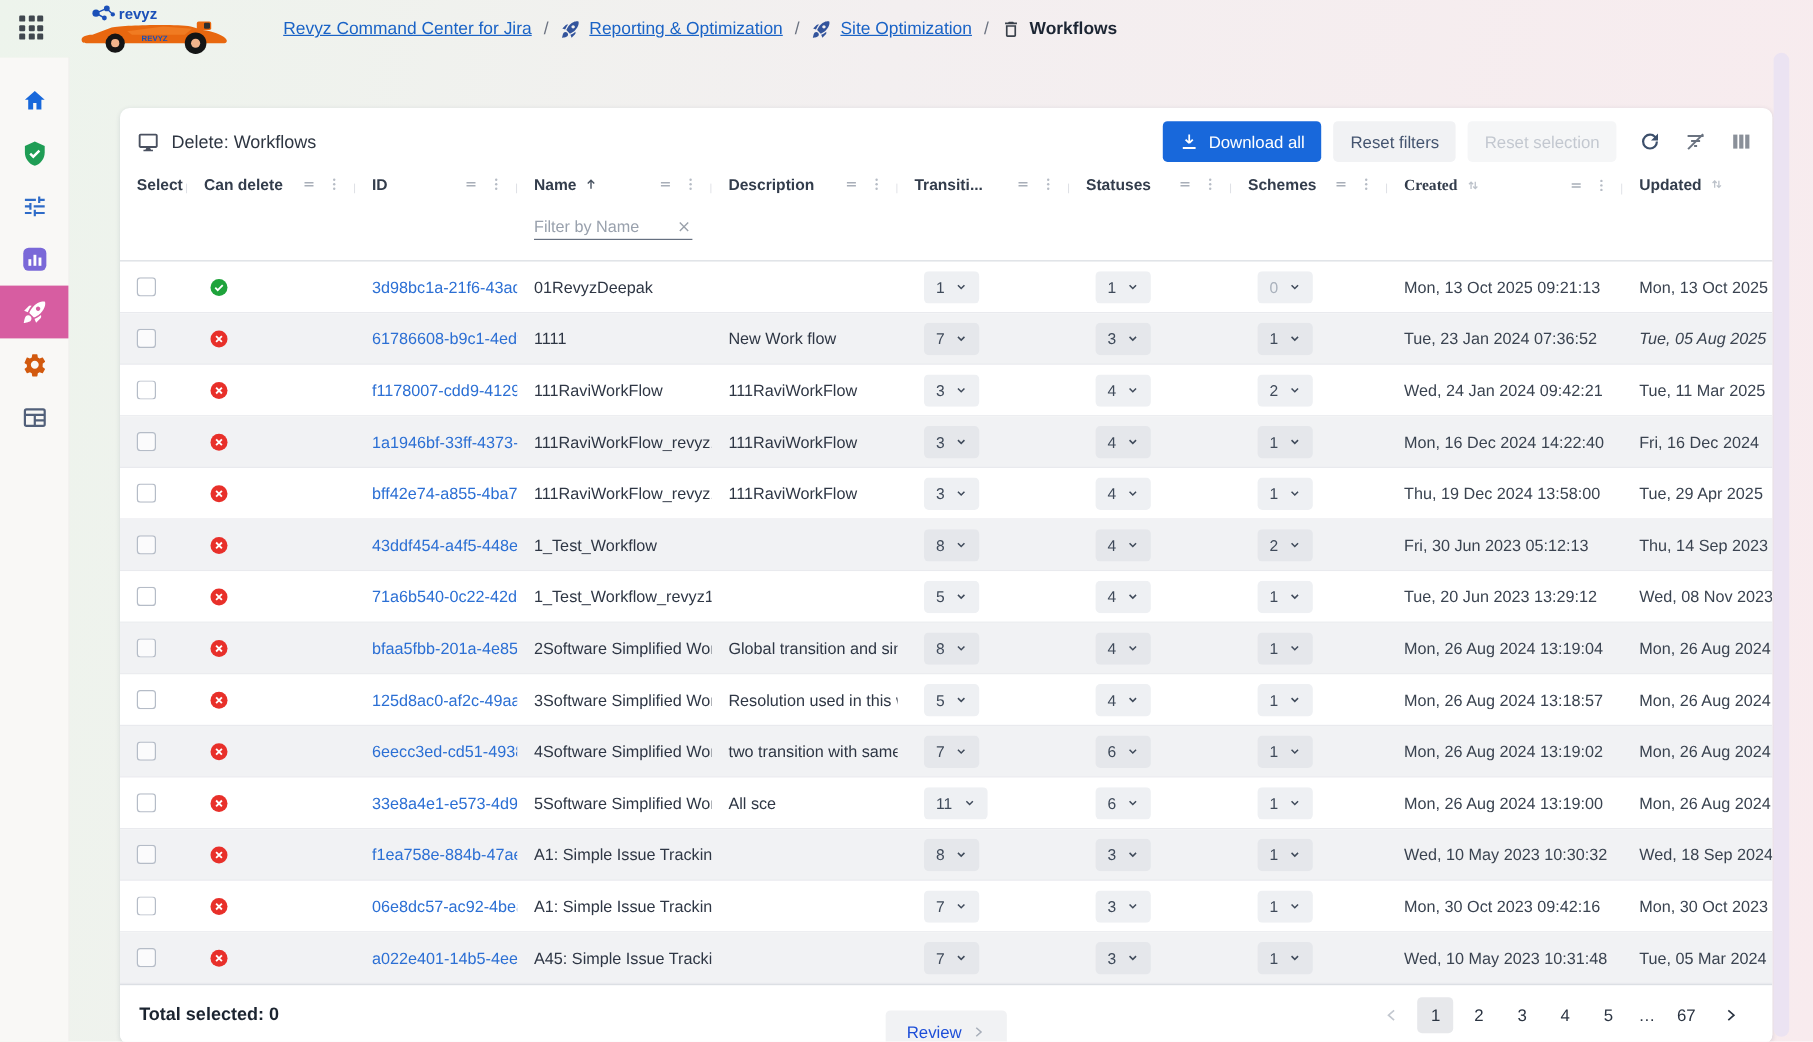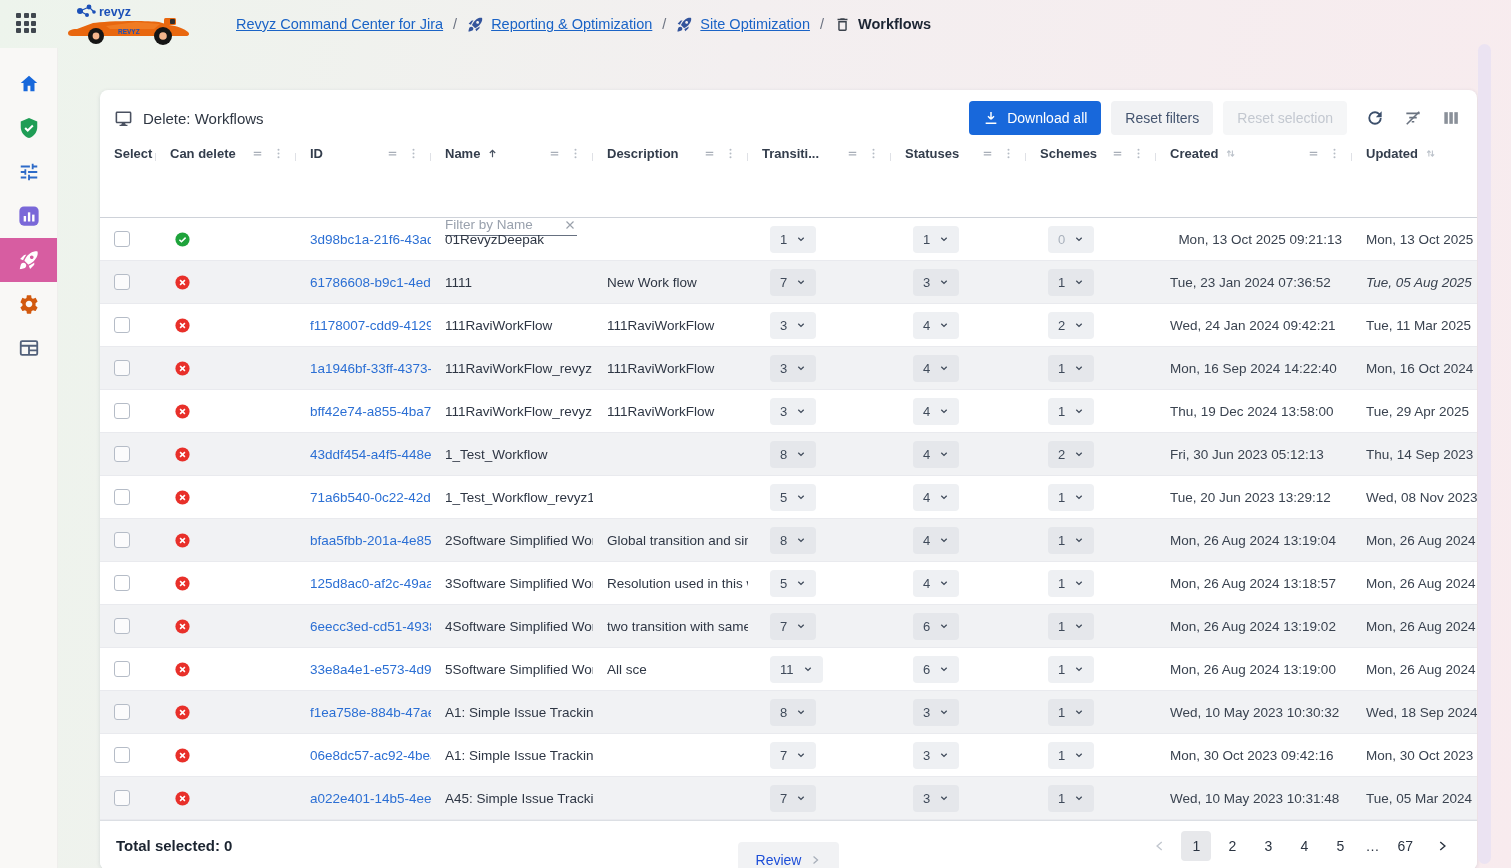--- a/index.html
+++ b/index.html
@@ -51,21 +51,21 @@
 
   
   .thead { border-bottom:1px solid #ced2d9; }
   .th-row { display:flex; height:33px; align-items:flex-start; }
   .filter-row { display:flex; height:38px; align-items:flex-start; }
   .th { display:flex; align-items:center; gap:6px; padding:0 10px 0 14px; font-weight:bold; font-size:13px; color:#333d4c; position:relative; flex-shrink:0; overflow:hidden; white-space:nowrap; }
   .th:not(:last-child)::after { content:''; position:absolute; right:0; top:7px; height:19px; width:1px; background:#dfe1e6; }
   .th .spacer { margin-left:auto; }
   .th .sort-ic { width:13px; height:13px; }
   .th .menu-ic { width:15px; height:15px; cursor:pointer; }
-  .fcell { flex-shrink:0; padding:2px 10px 12px 14px;margin-top:36px; }
+  .fcell { flex-shrink:0; padding:2px 10px 12px 14px; }
   .filter-wrap { display:flex; align-items:center; width:132px; border-bottom:1.5px solid #667080; padding-bottom:3px; }
   .filter-wrap input { border:none; outline:none; background:transparent; font-family:inherit; font-size:13.5px; color:#3a4350; flex:1; min-width:0; }
   .filter-wrap input::placeholder { color:#99a1ad; }
   .filter-wrap .icn { width:14px; height:14px; cursor:pointer; flex-shrink:0; }
 
   
   .row { display:flex; align-items:center; height:43px; border-bottom:1px solid #e9eaee; background:#fff; }
   .row.alt { background:#f1f2f4; }
   .cell { padding:0 10px 0 14px; overflow:hidden; white-space:nowrap; flex-shrink:0; display:flex; align-items:center; }
   .cb { width:16px; height:16px; border:1px solid #b5bcc7; border-radius:3px; background:#fff; cursor:pointer; display:inline-block; }
@@ -384,21 +384,21 @@
               </svg>
             </span>
             <span class="icn menu-ic">
               <svg viewBox="0 0 24 24" fill="#b6bcc5">
                 <circle cx="12" cy="6" r="1.6"></circle>
                 <circle cx="12" cy="12" r="1.6"></circle>
                 <circle cx="12" cy="18" r="1.6"></circle>
               </svg>
             </span>
           </div>
-          <div class="th" style="width: 196px;">
+          <div class="th" style="width: 196px; font-family: Liberation Serif, serif;">
             <span>Created</span>
             <span class="icn sort-ic">
               <svg viewBox="0 0 24 24" fill="none" stroke="#bcc2ca" stroke-width="2">
                 <path d="M9 17.5V7M5.8 10.2L9 7l3.2 3.2"></path>
                 <path d="M15.5 6.5V17M12.3 13.8l3.2 3.2 3.2-3.2"></path>
               </svg>
             </span>
             <span class="spacer"></span>
             <span class="icn menu-ic">
               <svg viewBox="0 0 24 24" stroke="#a8aeb8" stroke-width="2" fill="none">
@@ -490,21 +490,21 @@
           <div class="cell" style="width: 130px;">
             <div class="pill muted">
               <span>0</span>
               <span class="icn">
                 <svg viewBox="0 0 24 24" fill="none" stroke="#3f4a5a" stroke-width="3">
                   <path d="M5.5 9l6.5 6.5L18.5 9"></path>
                 </svg>
               </span>
             </div>
           </div>
-          <div class="cell" style="width: 196px; justify-content: flex-end;">
+          <div class="cell" style="width: 196px;">
             <span class="date-txt">Mon, 13 Oct 2025 09:21:13</span>
           </div>
           <div class="cell" style="width: 125px;">
             <span class="date-txt">Mon, 13 Oct 2025</span>
           </div>
         </div>
         <div class="row alt">
           <div class="cell" style="width: 56px;">
             <span class="cb"></span>
           </div>
@@ -665,24 +665,24 @@
             <div class="pill">
               <span>1</span>
               <span class="icn">
                 <svg viewBox="0 0 24 24" fill="none" stroke="#3f4a5a" stroke-width="3">
                   <path d="M5.5 9l6.5 6.5L18.5 9"></path>
                 </svg>
               </span>
             </div>
           </div>
           <div class="cell" style="width: 196px;">
-            <span class="date-txt">Mon, 16 Sep 2024 14:22:40</span>
+            <span class="date-txt">Mon, 16 Dec 2024 14:22:40</span>
           </div>
           <div class="cell" style="width: 125px;">
-            <span class="date-txt">Mon, 16 Oct 2024</span>
+            <span class="date-txt">Fri, 16 Dec 2024</span>
           </div>
         </div>
         <div class="row">
           <div class="cell" style="width: 56px;">
             <span class="cb"></span>
           </div>
           <div class="cell" style="width: 140px;">
             <span class="icn status-ic">
               <svg viewBox="0 0 24 24">
                 <circle cx="12" cy="12" r="10" fill="#e8302a"></circle>

